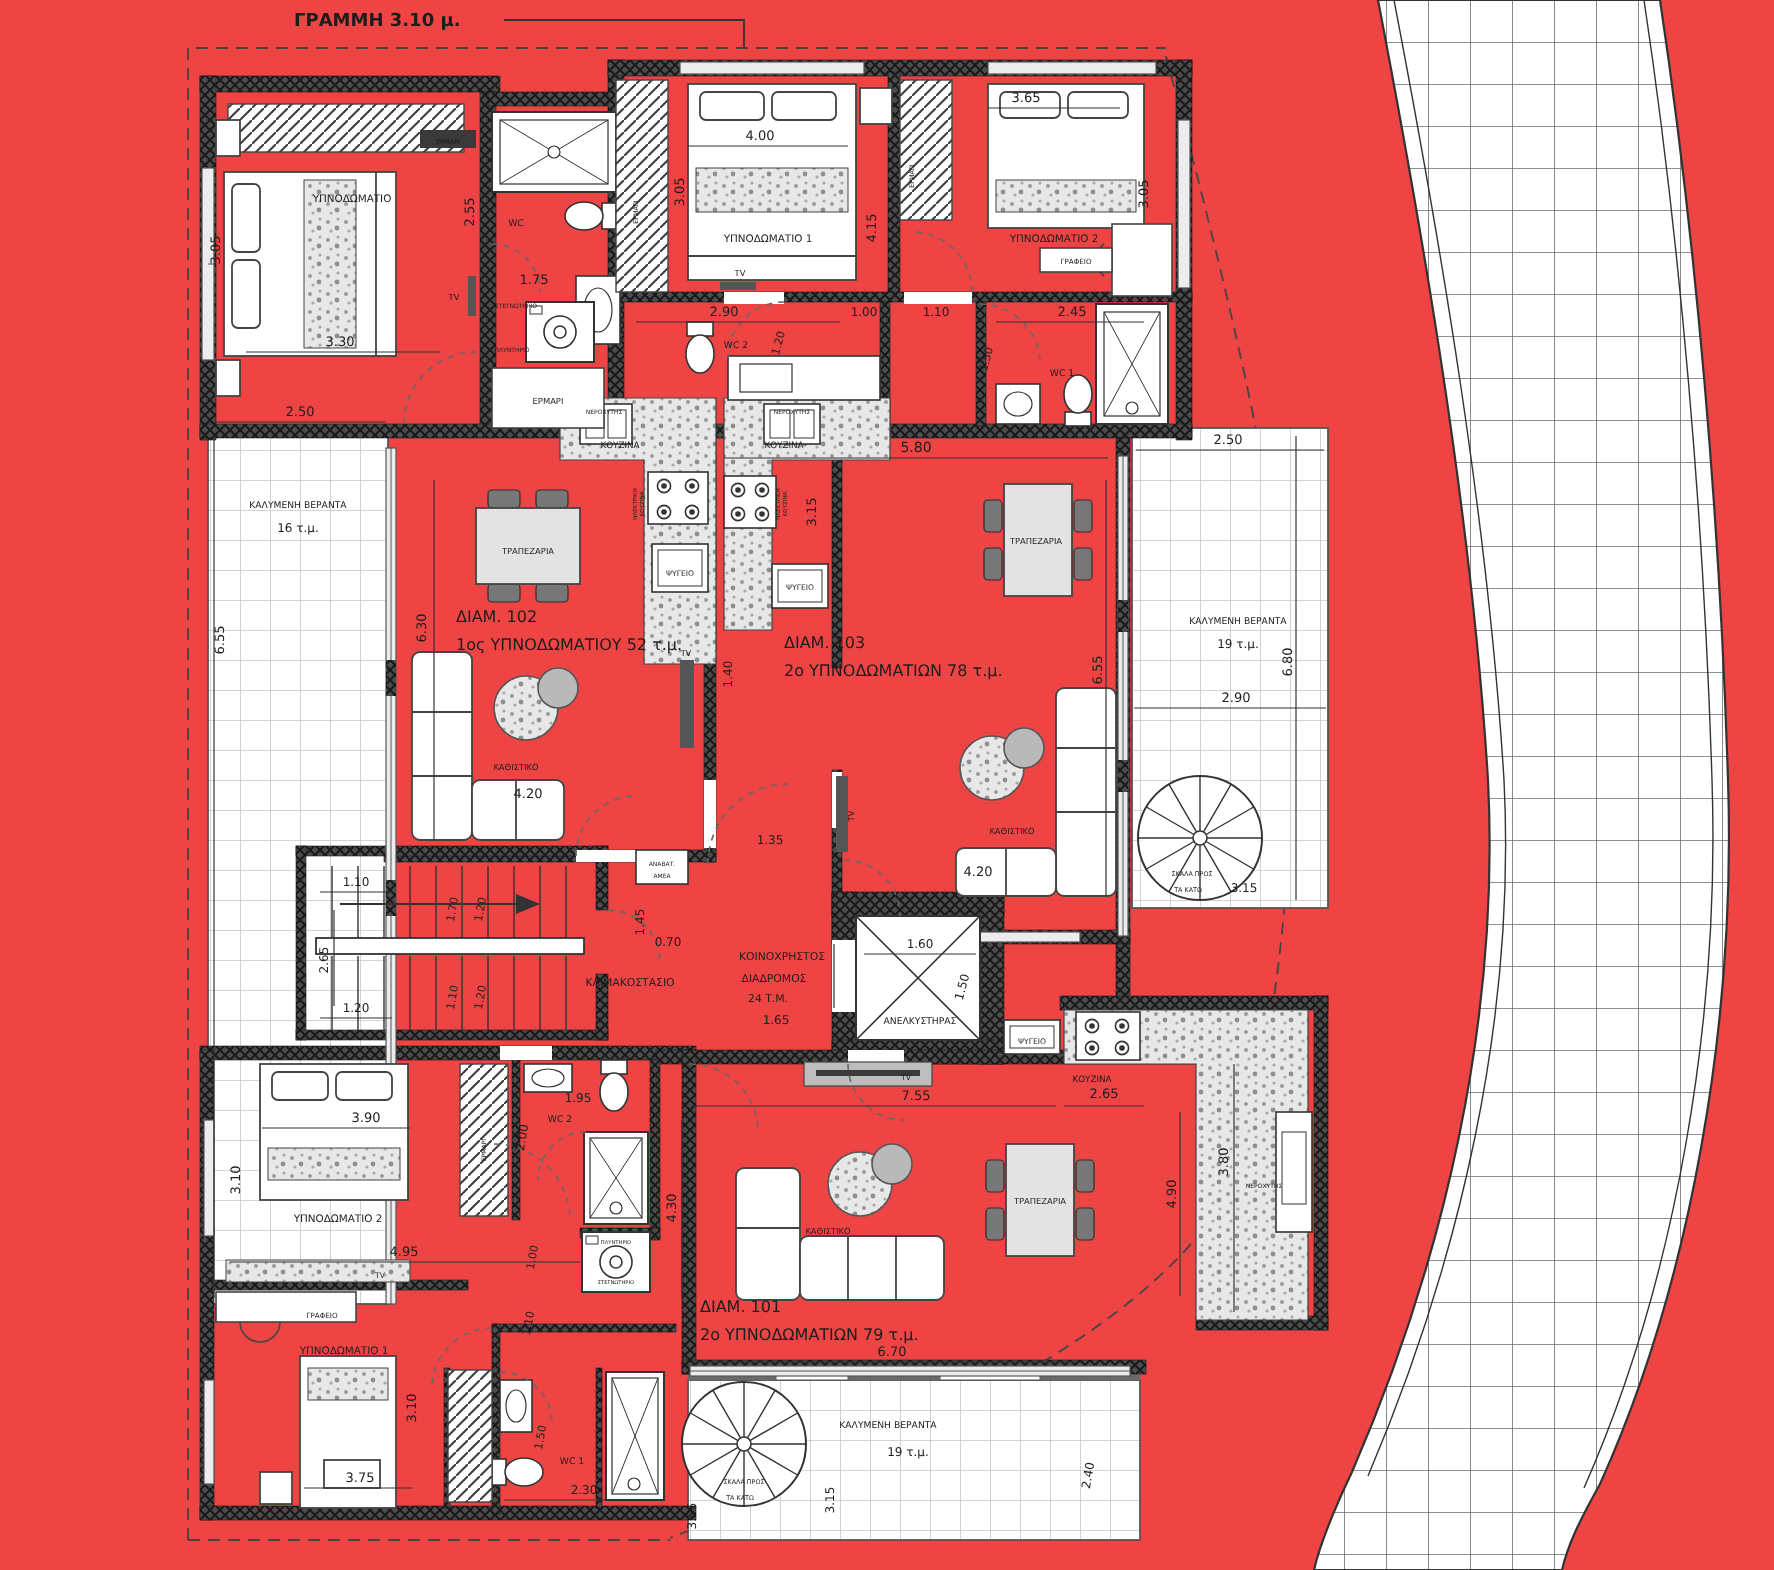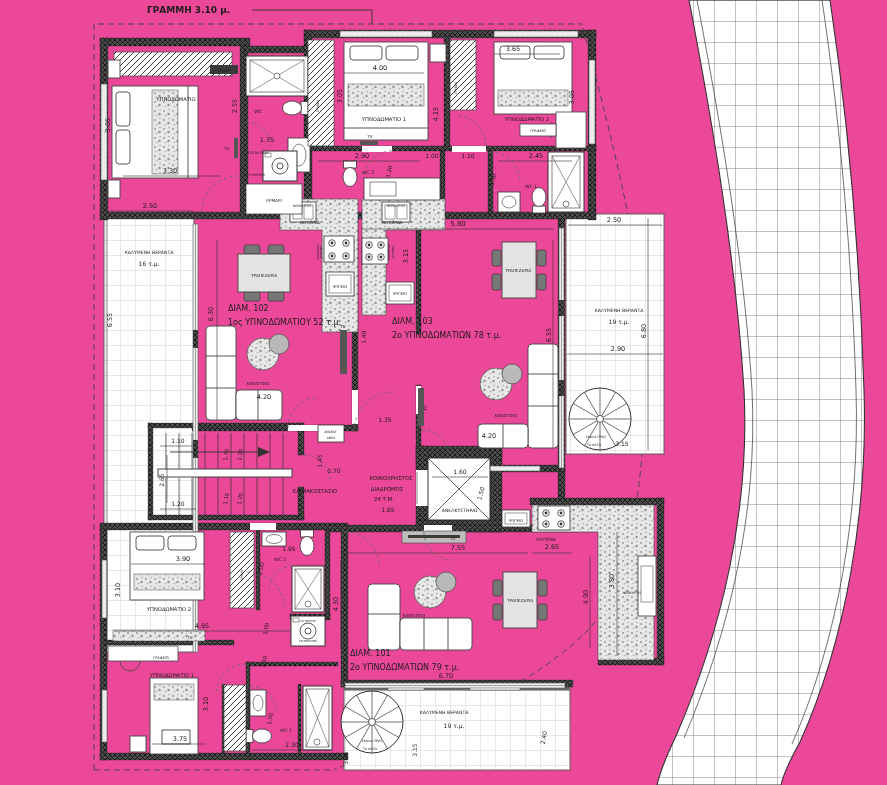--- a/index.html
+++ b/index.html
@@ -1,16 +1,16 @@
 <!DOCTYPE html>
 <html><head>
 <meta charset="utf-8">
 <style>
   html,body{margin:0;padding:0;background:#fff;}
-  .plan{position:relative;width:887px;height:785px;background:#ec4899;overflow:hidden;}
+  .plan{position:relative;width:887px;height:785px;background:#ef4444;overflow:hidden;}
   svg{display:block;}
   svg text{font-family:"DejaVu Sans",sans-serif;fill:#1d1d1d;}
 </style>
 </head>
 <body>
 
 <div class="plan">
 <svg width="887" height="785" viewBox="0 0 887 785" xmlns="http://www.w3.org/2000/svg">
   <defs>
     <pattern id="wallhatch" width="5" height="5" patternUnits="userSpaceOnUse">

